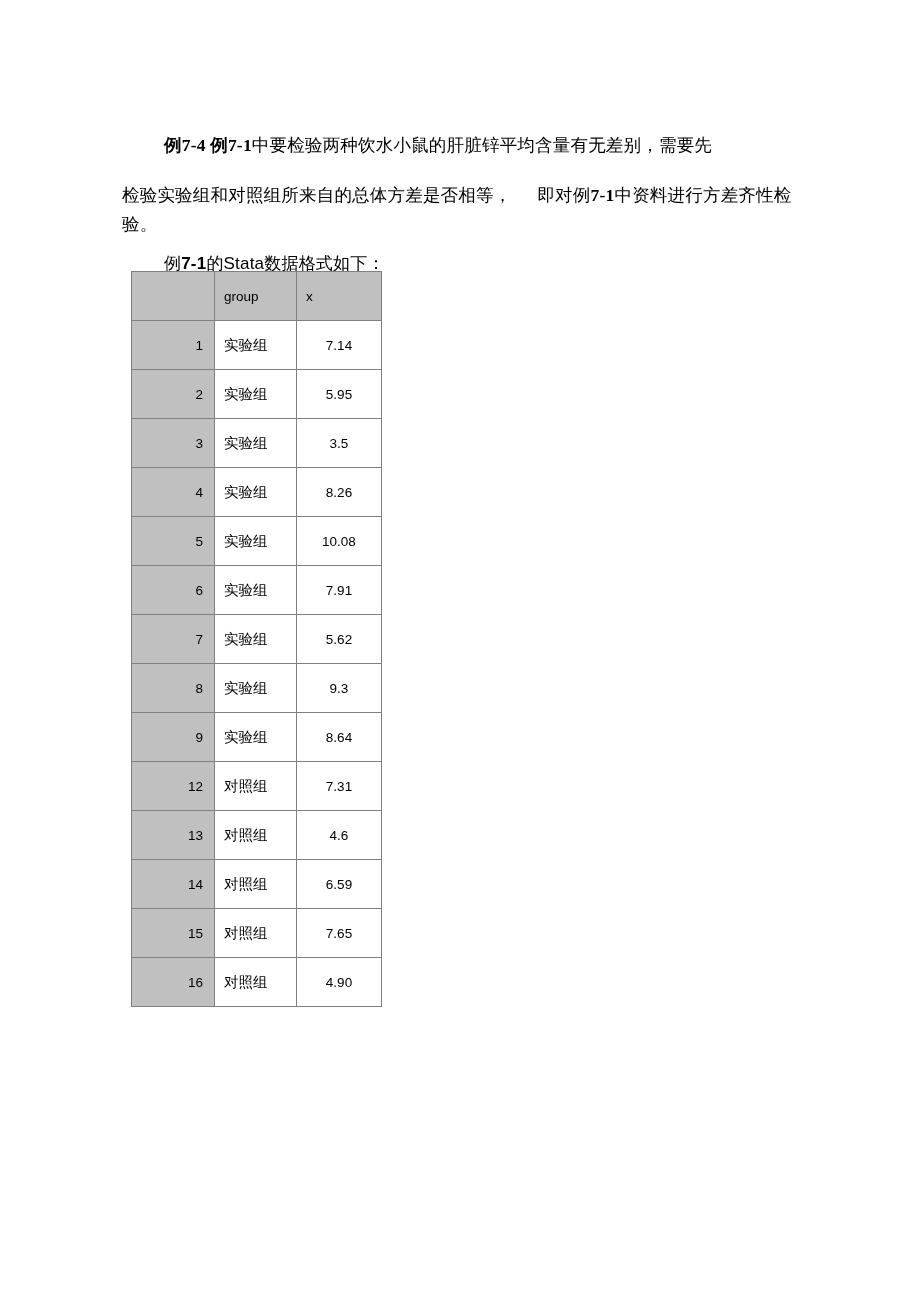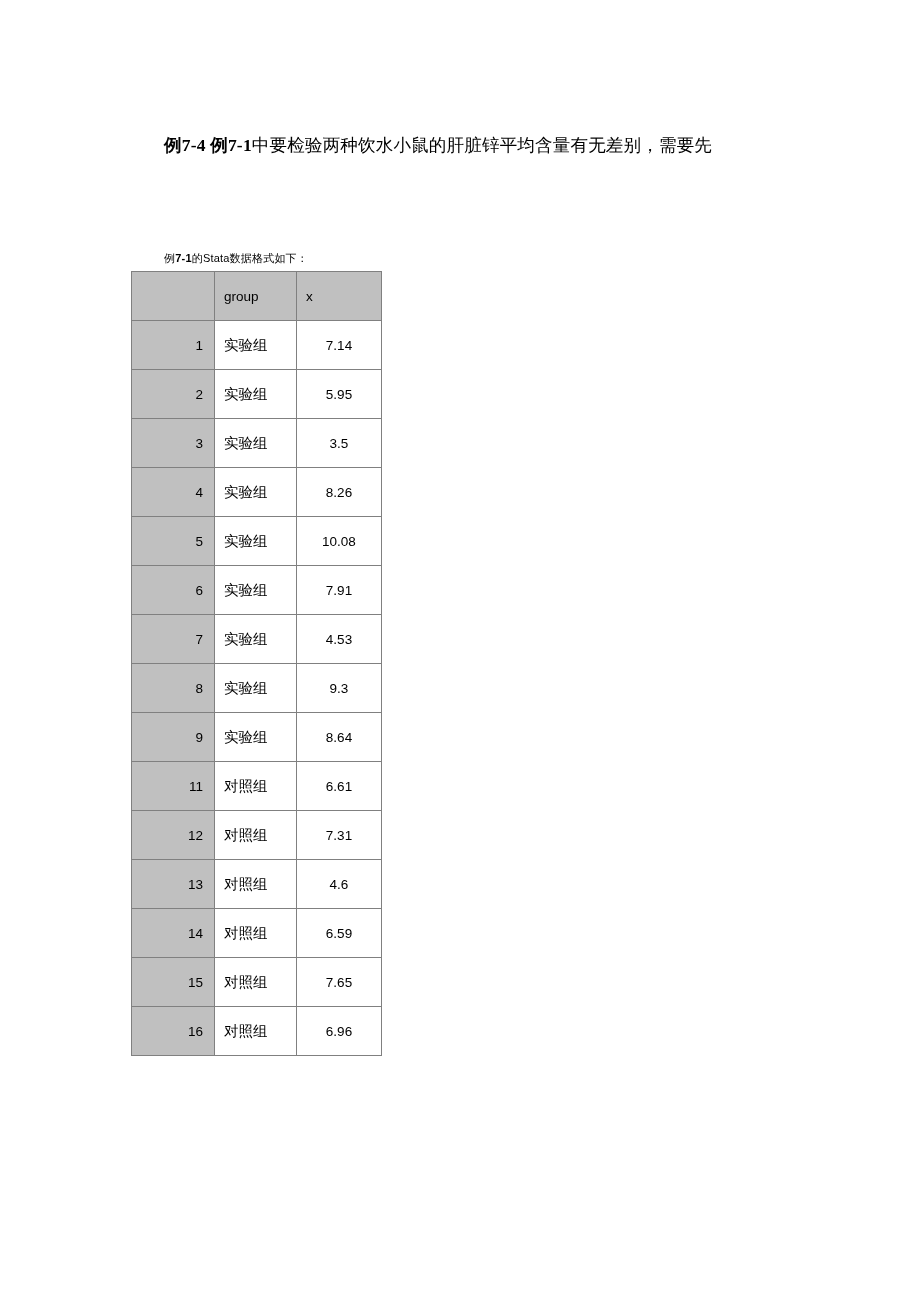--- a/index.html
+++ b/index.html
@@ -46,21 +46,21 @@
     width: 690px;
     line-height: 29px;
   }
 
   .para-3 {
     left: 131px;
     top: 232px;
     width: 560px;
     text-indent: 33px;
     font-family: "Liberation Sans", "DejaVu Sans", sans-serif;
-    font-size: 11px;
+    font-size: 17px;
   }
 
   .b {
     font-weight: bold;
   }
 
   .gapspace {
     display: inline-block;
     width: 26px;
   }
@@ -127,20 +127,21 @@
     padding: 0 22px;
   }
 </style>
 </head>
 <body>
 
 <div class="page">
 
   <p class="para para-1"><span class="b">例7-4 例7-1</span><span>中要检验两种饮水小鼠的肝脏锌平均含量有无差别，需要先</span></p>
 
+  <p class="para para-2"><span>检验实验组和对照组所来自的总体方差是否相等，</span><span class="gapspace"></span><span>即对例</span><span class="b">7-1</span><span>中资料进行方差齐性检验。</span></p>
 
   <p class="para para-3"><span>例</span><span class="b">7-1</span><span>的Stata数据格式如下：</span></p>
 
   <div class="data-table-wrap">
     <table class="data-table">
       <colgroup>
         <col class="c-num">
         <col class="c-group">
         <col class="c-x">
       </colgroup>
@@ -178,38 +179,33 @@
             <td class="cell-x">10.08</td>
           </tr>
           <tr>
             <td class="cell-index">6</td>
             <td class="cell-group">实验组</td>
             <td class="cell-x">7.91</td>
           </tr>
           <tr>
             <td class="cell-index">7</td>
             <td class="cell-group">实验组</td>
-            <td class="cell-x">4.53</td>
+            <td class="cell-x">5.62</td>
           </tr>
           <tr>
             <td class="cell-index">8</td>
             <td class="cell-group">实验组</td>
             <td class="cell-x">9.3</td>
           </tr>
           <tr>
             <td class="cell-index">9</td>
             <td class="cell-group">实验组</td>
             <td class="cell-x">8.64</td>
           </tr>
           <tr>
-            <td class="cell-index">11</td>
-            <td class="cell-group">对照组</td>
-            <td class="cell-x">6.61</td>
-          </tr>
-          <tr>
             <td class="cell-index">12</td>
             <td class="cell-group">对照组</td>
             <td class="cell-x">7.31</td>
           </tr>
           <tr>
             <td class="cell-index">13</td>
             <td class="cell-group">对照组</td>
             <td class="cell-x">4.6</td>
           </tr>
           <tr>
@@ -218,19 +214,19 @@
             <td class="cell-x">6.59</td>
           </tr>
           <tr>
             <td class="cell-index">15</td>
             <td class="cell-group">对照组</td>
             <td class="cell-x">7.65</td>
           </tr>
           <tr>
             <td class="cell-index">16</td>
             <td class="cell-group">对照组</td>
-            <td class="cell-x">6.96</td>
+            <td class="cell-x">4.90</td>
           </tr>
         </tbody>
     </table>
   </div>
 
 </div>
 
 </body></html>

